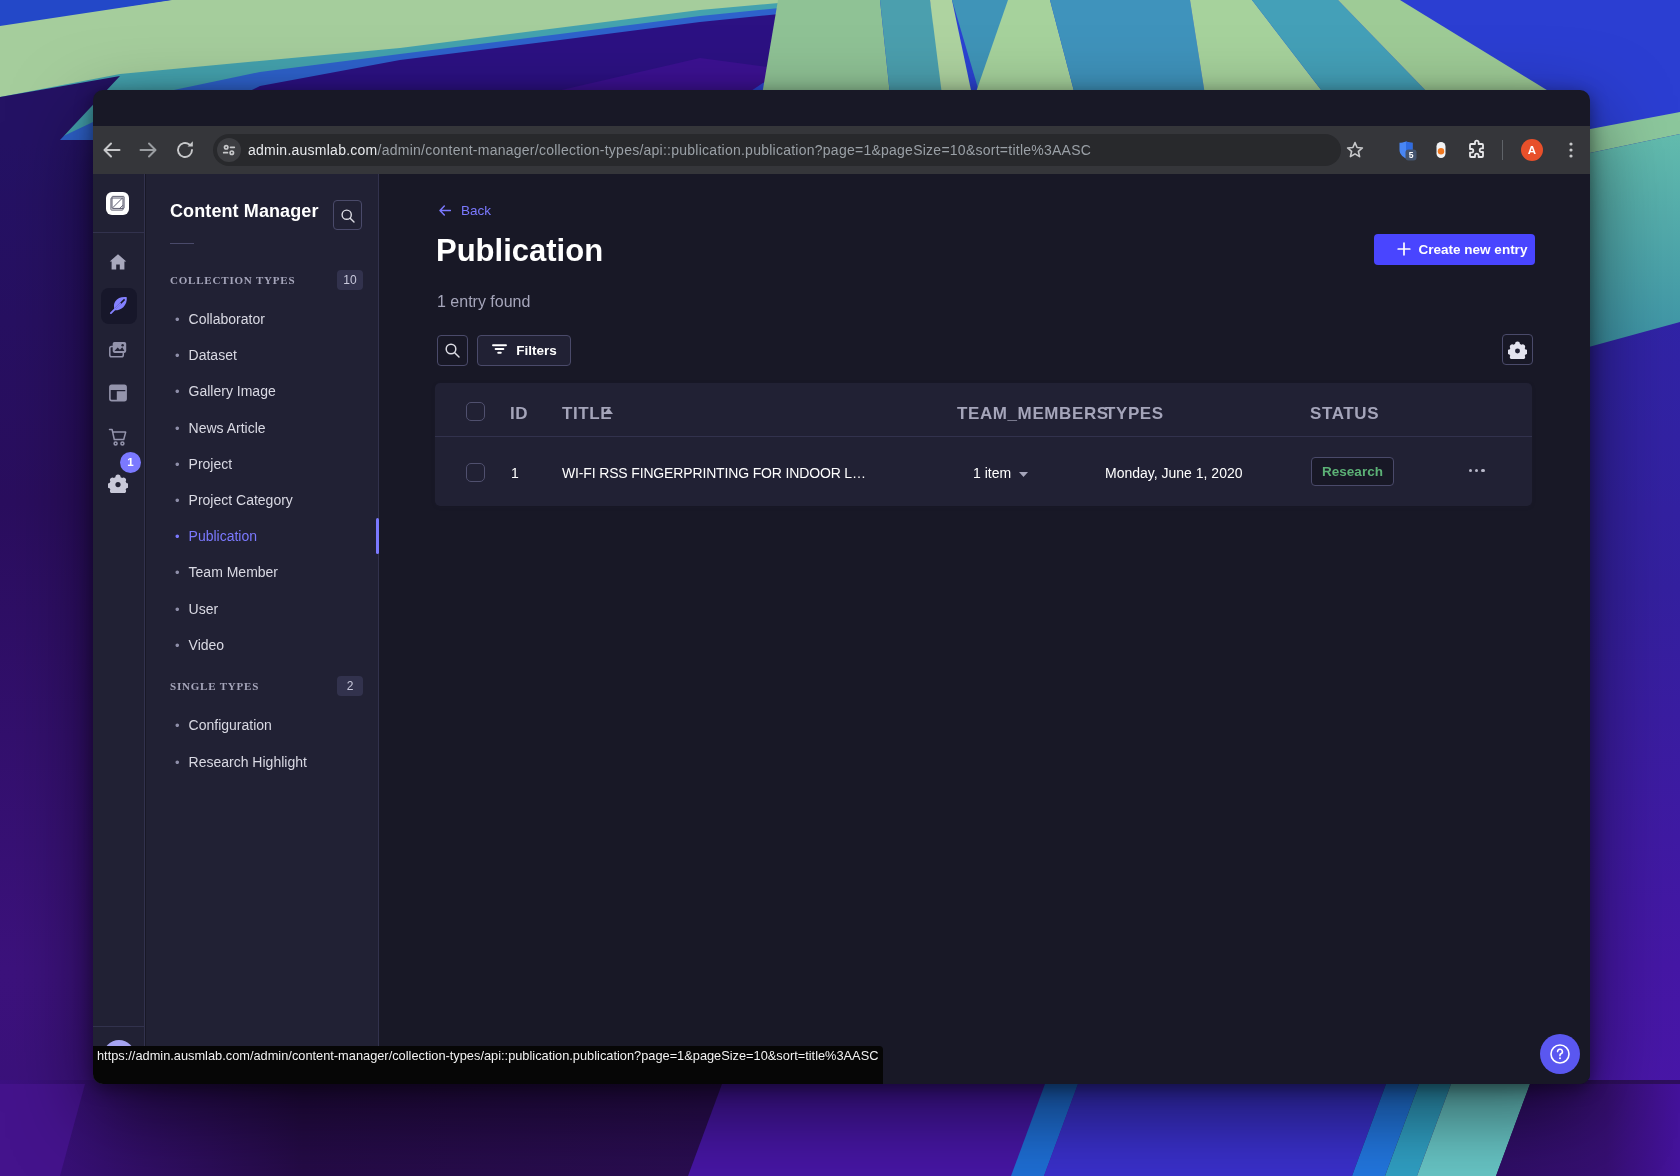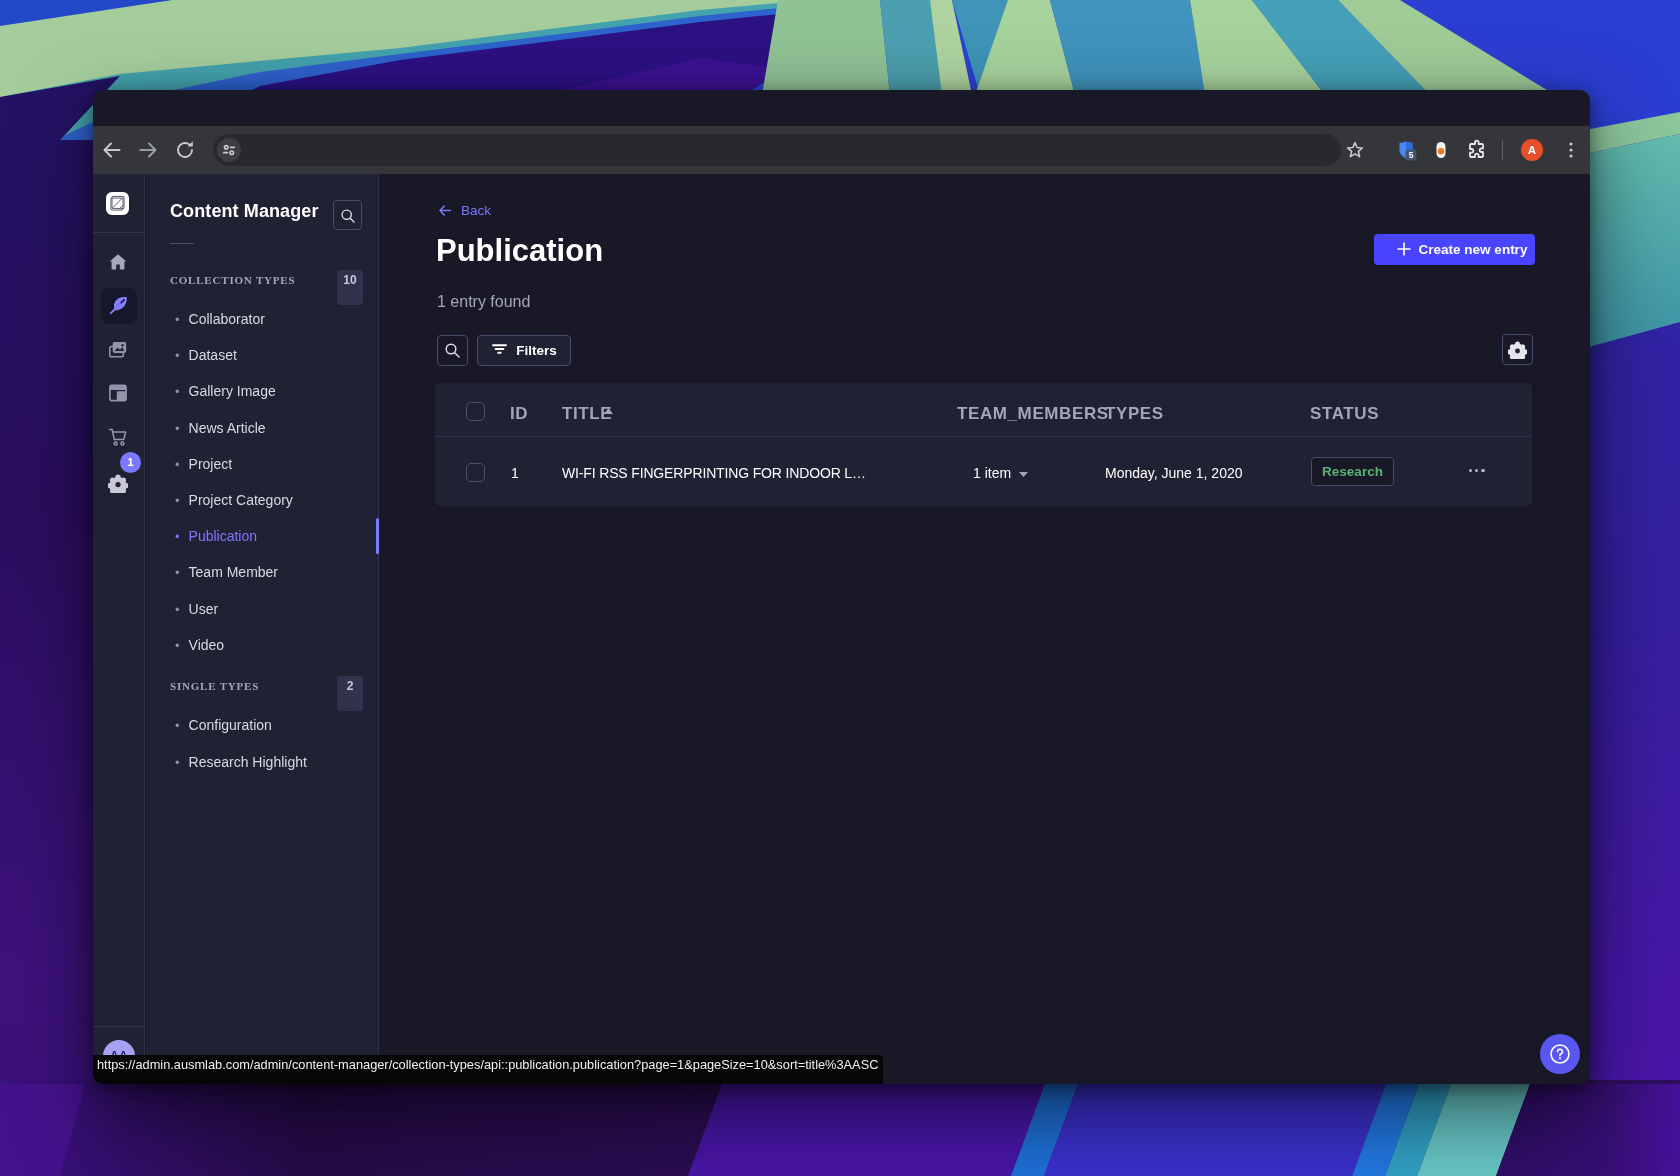--- a/index.html
+++ b/index.html
@@ -47,22 +47,22 @@
   .activetile { position:absolute; left:8px; top:114px; width:36px; height:36px; background:#17172a; border-radius:8px; }
   .gearbadge { position:absolute; left:27px; top:278px; width:21px; height:21px; border-radius:50%; background:#7b79ff; color:#fff;
     font-size:11.5px; font-weight:700; text-align:center; line-height:21px; }
   .avatar { position:absolute; left:10px; top:866px; width:32px; height:32px; border-radius:50%; background:#a5a3f1; color:#271d6e;
     font-size:12px; font-weight:700; text-align:center; line-height:32px; letter-spacing:.3px; }
   
   #subnav .hd { position:absolute; left:24px; top:27px; font-size:18px; font-weight:700; color:#fff; letter-spacing:.1px; }
   #subnav .sbtn { position:absolute; left:187px; top:26px; width:29px; height:30px; border:1px solid #4a4a6a; border-radius:4px; }
   #subnav .hr { position:absolute; left:24px; top:69px; width:24px; height:1px; background:#4a4a6a; }
   .slabel { position:absolute; left:24px; font-size:11px; font-weight:700; color:#a5a5ba; letter-spacing:.8px;font-family:Liberation Serif, serif; }
-  .sbadge { position:absolute; left:191px; width:26px; height:35px; background:#32324d; border-radius:4px; color:#c9c9dc;
-    font-size:12px; font-weight:700; text-align:center; line-height:20px; }
+  .sbadge { position:absolute; left:191px; width:26px; height:20px; background:#32324d; border-radius:4px; color:#c9c9dc;
+    font-size:12px; font-weight:400; text-align:center; line-height:20px; }
   .nitem { position:absolute; left:29px; width:209px; height:36px; font-size:14px; color:#d9d9e3; line-height:36px; }
   .nitem .b { color:#8e8ea9; margin-right:9px; font-size:13px; }
   .nitem.act { color:#7b79ff; }
   .nitem.act .b { color:#7b79ff; }
   .actbar { position:absolute; left:230px; top:344px; width:3px; height:36px; background:#7b79ff; border-radius:2px; }
   
   .back { position:absolute; left:59px; top:29px; font-size:13.5px; color:#7b79ff; }
   .back svg { vertical-align:-1px; margin-right:10px; }
   .h1 { position:absolute; left:56px; top:59px; font-size:31px; font-weight:700; color:#fff; }
   .sub { position:absolute; left:57px; top:100px; font-size:16px; color:#a5a5ba;margin-top:19px; }
@@ -79,21 +79,21 @@
   .card .hdr { position:absolute; left:0; top:0; width:100%; height:54px; border-bottom:1px solid #32324d; }
   .chk { position:absolute; width:19px; height:19px; border:1px solid #50506e; border-radius:5px; background:#212134; }
   .col { position:absolute; font-size:17px; font-weight:700; color:#a5a5ba; letter-spacing:.6px; top:21px; }
   .cell { position:absolute; font-size:14px; color:#fff; top:82px; }
   .badge { position:absolute; left:876px; top:74px; width:83px; height:29px; border:1px solid #4a4a6a; border-radius:4px;
     background:#181826; color:#5cb176; font-size:13.5px; font-weight:600; text-align:center; line-height:27px; }
   .dots { position:absolute; left:1034px; top:86px; display:flex; gap:3px; }
   .dots i { width:3.2px; height:3.2px; border-radius:50%; background:#b8b8c9; }
   
   #status {
-    position:absolute; left:0; bottom:0; height:29px; padding:0 5px 0 4px;
+    position:absolute; left:0; bottom:0; height:38px; padding:0 5px 0 4px;
     background:#060606; color:#f2f2f2; font-size:12.8px; line-height:20px;
     border-radius:0 4px 0 10px; white-space:nowrap;
   }
   #help { position:absolute; right:10px; bottom:10px; width:40px; height:40px; border-radius:50%; background:#5a57f0; }
 </style>
 </head>
 <body>
 <svg id="desk" width="1680" height="1176" viewBox="0 0 1680 1176">
   <defs>
     <linearGradient id="topbase" x1="0" y1="0" x2="1" y2="0">
@@ -182,20 +182,21 @@
           <path d="M19 12a7 7 0 1 1-2.6-5.45" stroke="#c7c8ca" stroke-width="1.9" stroke-linecap="round"></path>
           <path d="M19.8 3.2v5.2h-5.2z" fill="#c7c8ca"></path>
         </svg></div>
     <div id="omni">
       <div class="tune"><svg width="24" height="24" viewBox="0 0 24 24" fill="none" stroke="#c7c8ca" stroke-width="1.7" stroke-linecap="round">
             <circle cx="9.2" cy="9.3" r="1.7"></circle>
             <path d="M13.5 9.3h3.8"></path>
             <path d="M6.7 14.7h3.8"></path>
             <circle cx="14.8" cy="14.7" r="1.7"></circle>
           </svg></div>
+      <div class="url"><b>admin.ausmlab.com</b>/admin/content-manager/collection-types/api::publication.publication?page=1&amp;pageSize=10&amp;sort=title%3AASC</div>
     </div>
     <div class="nbtn" style="left:1250px"><svg width="24" height="24" viewBox="0 0 24 24" fill="none" stroke="#c7c8ca" stroke-width="1.6" stroke-linejoin="round">
           <path d="M12 4.6l2.1 4.9 5.3.45-4 3.5 1.2 5.2L12 15.9l-4.6 2.75 1.2-5.2-4-3.5 5.3-.45z"></path>
         </svg></div>
     <div class="nbtn" style="left:1301px"><svg width="24" height="24" viewBox="0 0 24 24">
           <path d="M12 3.5c2.4 1 4.6 1.3 6.5 1.3v7.2c0 3.5-2.6 6.6-6.5 8.5-3.9-1.9-6.5-5-6.5-8.5V4.8c1.9 0 4.1-.3 6.5-1.3z" fill="#4886f4"></path>
           <path d="M12 3.5c2.4 1 4.6 1.3 6.5 1.3v7.2c0 3.5-2.6 6.6-6.5 8.5z" fill="#2f6be0"></path>
           <rect x="11.5" y="11.5" width="11" height="11" rx="3" fill="#44546e"></rect>
           <text x="17" y="20" font-size="8.5" font-weight="700" fill="#fff" text-anchor="middle" font-family="Liberation Sans">5</text>
         </svg></div>

